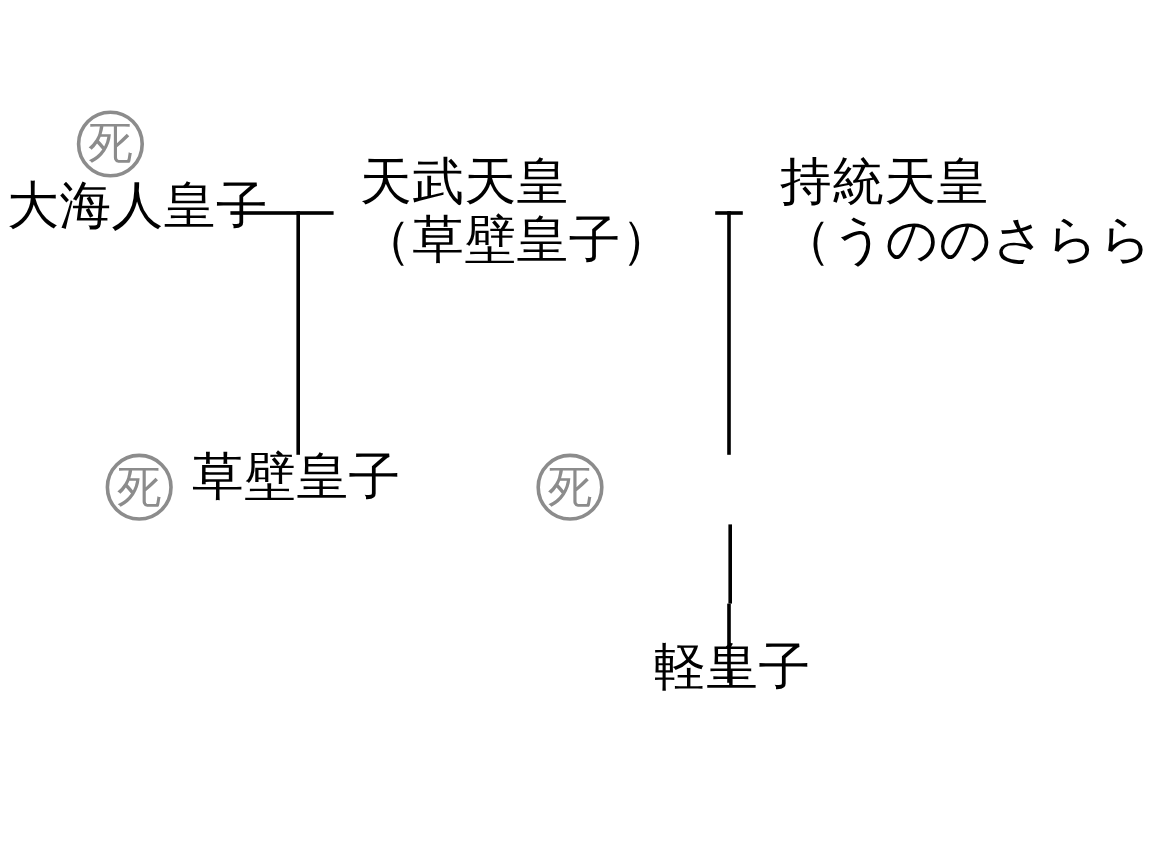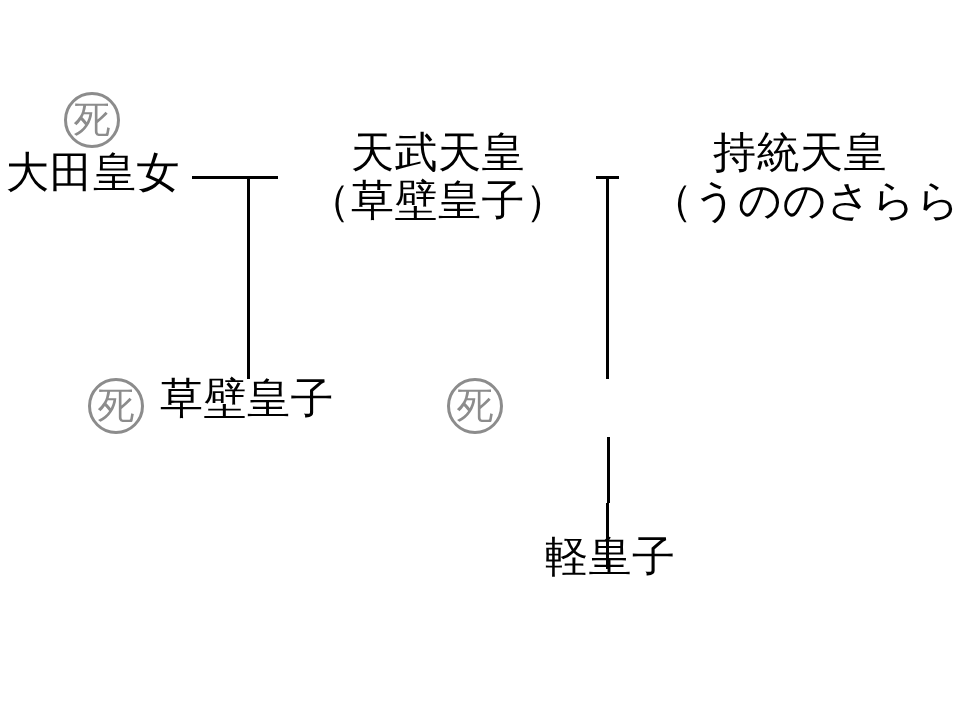--- a/index.html
+++ b/index.html
@@ -22,21 +22,20 @@
   .node-label {
     position: absolute;
     color: #000000;
     font-size: 43px;
     line-height: 1.06;
     white-space: nowrap;
     font-weight: 400;
     letter-spacing: 0.5px;
   }
   .node-label.two-line {
-    text-align: center;
     line-height: 1.12;
   }
   .node-label .ln {
     display: block;
   }
   
   .death-badge {
     position: absolute;
     width: 56px;
     height: 56px;
@@ -62,21 +61,21 @@
     width: 3px;
   }
 </style>
 </head>
 <body>
 
 <div id="canvas">
 
   <div class="death-badge" style="left:64px; top:92px;">死</div>
 
-  <div class="node-label" style="left:6px; top:150px;">大田皇女</div>
+  <div class="node-label" style="left:6px; top:150px;">大海人皇子</div>
 
   <div class="line-h" style="left:192px; top:176px; width:86px;"></div>
   <div class="line-v" style="left:247px; top:176px; height:203px;"></div>
 
   <div class="node-label two-line" style="left:300px; top:128px; width:276px;">
     <span class="ln">天武天皇</span>
     <span class="ln">（草壁皇子）</span>
   </div>
 
   <div class="line-h" style="left:596px; top:176px; width:23px;"></div>

